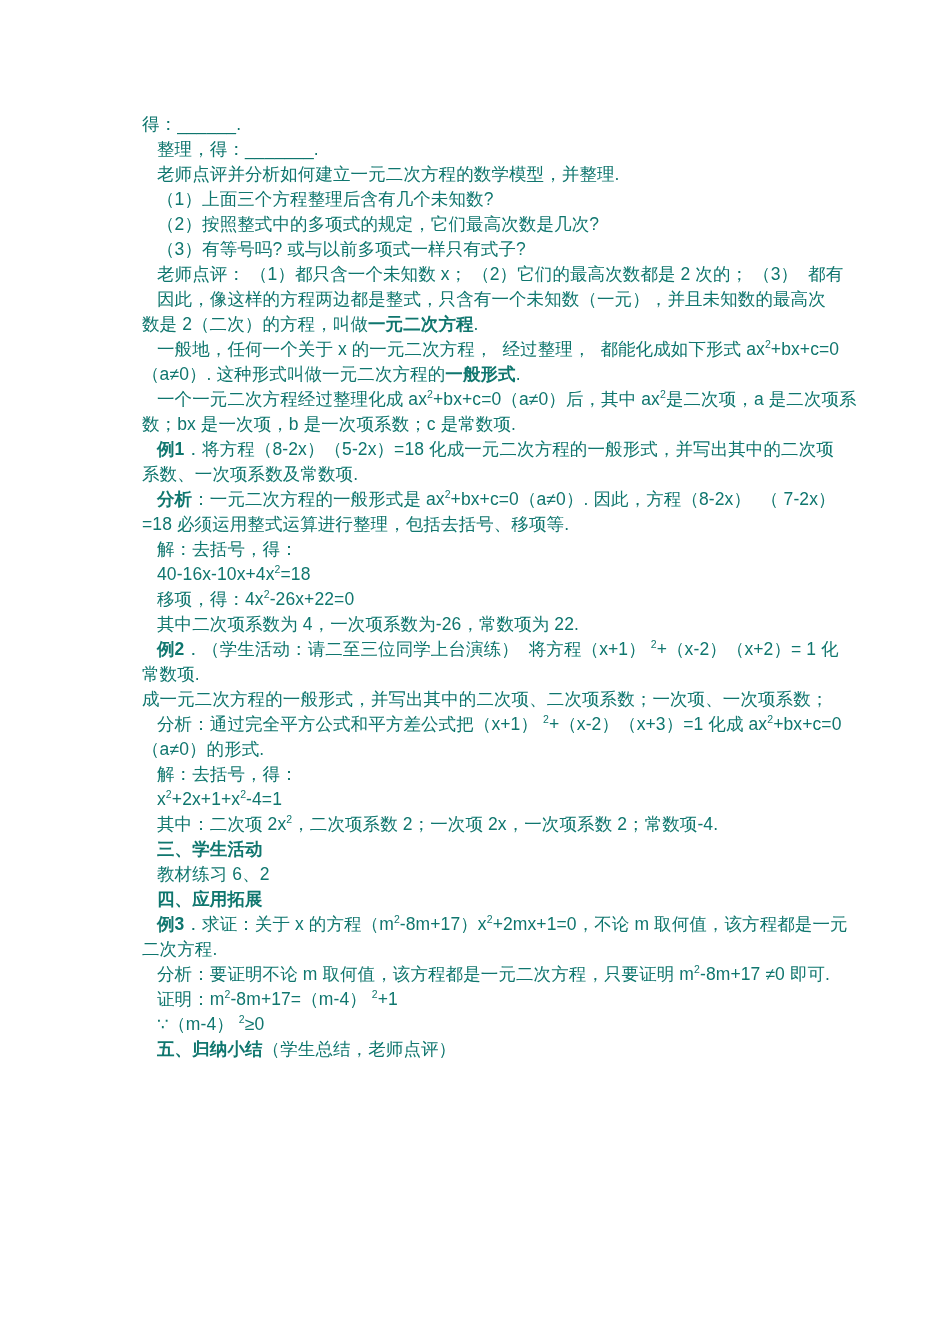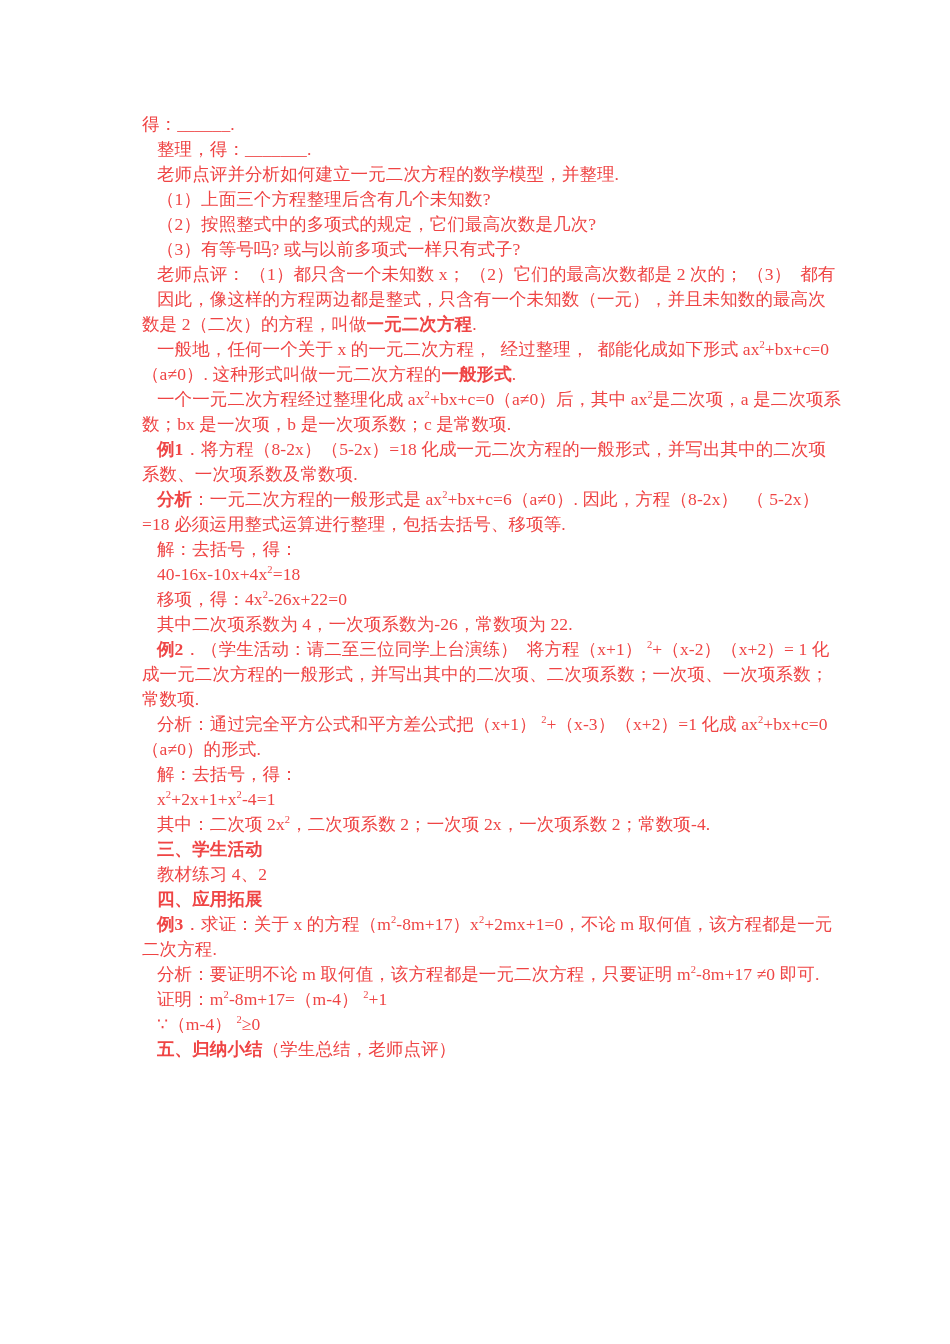--- a/index.html
+++ b/index.html
@@ -38,52 +38,52 @@
   .run-sup {
     font-size: 10.5px;
     vertical-align: 7px;
     line-height: 0;
   }
 </style>
 </head>
 <body>
 
 <div class="page">
-  <div class="doc" style="color: #ef4444; font-family: Liberation Serif, serif;">
+  <div class="doc" style="color: #0f766e;">
       <div class="line"><span>得：______.</span></div>
       <div class="line ind"><span>整理，得：_______.</span></div>
       <div class="line ind"><span>老师点评并分析如何建立一元二次方程的数学模型，并整理.</span></div>
       <div class="line ind"><span>（1）上面三个方程整理后含有几个未知数?</span></div>
       <div class="line ind"><span>（2）按照整式中的多项式的规定，它们最高次数是几次?</span></div>
       <div class="line ind"><span>（3）有等号吗? 或与以前多项式一样只有式子?</span></div>
       <div class="line ind"><span>老师点评： （1）都只含一个未知数 x； （2）它们的最高次数都是 2 次的； （3）  都有</span></div>
       <div class="line ind"><span>因此，像这样的方程两边都是整式，只含有一个未知数（一元），并且未知数的最高次</span></div>
       <div class="line"><span>数是 2（二次）的方程，叫做</span><span class="run-b">一元二次方程</span><span>.</span></div>
       <div class="line ind"><span>一般地，任何一个关于 x 的一元二次方程，  经过整理，  都能化成如下形式 ax</span><span class="run-sup">2</span><span>+bx+c=0</span></div>
       <div class="line"><span>（a≠0）. 这种形式叫做一元二次方程的</span><span class="run-b">一般形式</span><span>.</span></div>
       <div class="line ind"><span>一个一元二次方程经过整理化成 ax</span><span class="run-sup">2</span><span>+bx+c=0（a≠0）后，其中 ax</span><span class="run-sup">2</span><span>是二次项，a 是二次项系</span></div>
       <div class="line"><span>数；bx 是一次项，b 是一次项系数；c 是常数项.</span></div>
       <div class="line ind"><span class="run-b">例1</span><span>．将方程（8-2x）（5-2x）=18 化成一元二次方程的一般形式，并写出其中的二次项</span></div>
       <div class="line"><span>系数、一次项系数及常数项.</span></div>
-      <div class="line ind"><span class="run-b">分析</span><span>：一元二次方程的一般形式是 ax</span><span class="run-sup">2</span><span>+bx+c=6（a≠0）. 因此，方程（8-2x）  （ 5-2x）</span></div>
+      <div class="line ind"><span class="run-b">分析</span><span>：一元二次方程的一般形式是 ax</span><span class="run-sup">2</span><span>+bx+c=0（a≠0）. 因此，方程（8-2x）  （ 7-2x）</span></div>
       <div class="line"><span>=18 必须运用整式运算进行整理，包括去括号、移项等.</span></div>
       <div class="line ind"><span>解：去括号，得：</span></div>
       <div class="line ind"><span>40-16x-10x+4x</span><span class="run-sup">2</span><span>=18</span></div>
       <div class="line ind"><span>移项，得：4x</span><span class="run-sup">2</span><span>-26x+22=0</span></div>
       <div class="line ind"><span>其中二次项系数为 4，一次项系数为-26，常数项为 22.</span></div>
       <div class="line ind"><span class="run-b">例2</span><span>．（学生活动：请二至三位同学上台演练）  将方程（x+1） </span><span class="run-sup">2</span><span>+（x-2）（x+2）= 1 化</span></div>
+      <div class="line"><span>常数项.</span></div>
       <div class="line"><span>成一元二次方程的一般形式，并写出其中的二次项、二次项系数；一次项、一次项系数；</span></div>
-      <div class="line"><span>常数项.</span></div>
-      <div class="line ind"><span>分析：通过完全平方公式和平方差公式把（x+1） </span><span class="run-sup">2</span><span>+（x-3）（x+2）=1 化成 ax</span><span class="run-sup">2</span><span>+bx+c=0</span></div>
+      <div class="line ind"><span>分析：通过完全平方公式和平方差公式把（x+1） </span><span class="run-sup">2</span><span>+（x-2）（x+3）=1 化成 ax</span><span class="run-sup">2</span><span>+bx+c=0</span></div>
       <div class="line"><span>（a≠0）的形式.</span></div>
       <div class="line ind"><span>解：去括号，得：</span></div>
       <div class="line ind"><span>x</span><span class="run-sup">2</span><span>+2x+1+x</span><span class="run-sup">2</span><span>-4=1</span></div>
       <div class="line ind"><span>其中：二次项 2x</span><span class="run-sup">2</span><span>，二次项系数 2；一次项 2x，一次项系数 2；常数项-4.</span></div>
       <div class="line ind"><span class="run-b">三、学生活动</span></div>
-      <div class="line ind"><span>教材练习 4、2</span></div>
+      <div class="line ind"><span>教材练习 6、2</span></div>
       <div class="line ind"><span class="run-b">四、应用拓展</span></div>
       <div class="line ind"><span class="run-b">例3</span><span>．求证：关于 x 的方程（m</span><span class="run-sup">2</span><span>-8m+17）x</span><span class="run-sup">2</span><span>+2mx+1=0，不论 m 取何值，该方程都是一元</span></div>
       <div class="line"><span>二次方程.</span></div>
       <div class="line ind"><span>分析：要证明不论 m 取何值，该方程都是一元二次方程，只要证明 m</span><span class="run-sup">2</span><span>-8m+17 ≠0 即可.</span></div>
       <div class="line ind"><span>证明：m</span><span class="run-sup">2</span><span>-8m+17=（m-4） </span><span class="run-sup">2</span><span>+1</span></div>
       <div class="line ind"><span>∵（m-4） </span><span class="run-sup">2</span><span>≥0</span></div>
       <div class="line ind"><span class="run-b">五、归纳小结</span><span>（学生总结，老师点评）</span></div>
     </div>
 </div>
 

